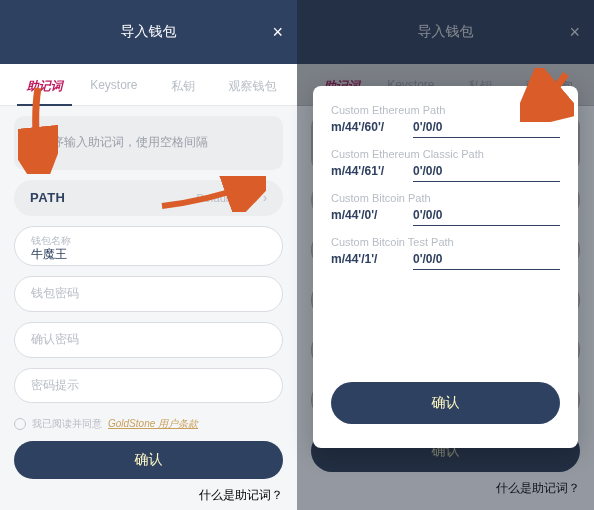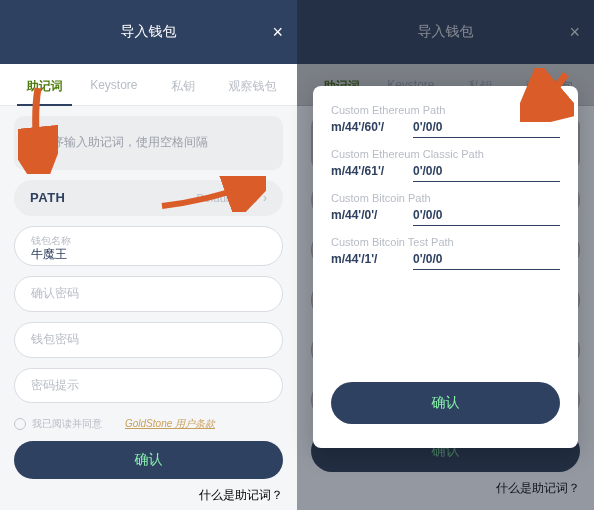--- a/index.html
+++ b/index.html
@@ -48,22 +48,23 @@
     .tab {
       flex: 1;
       text-align: center;
       padding: 14px 0 10px;
       font-size: 12px;
       color: #b7bcc5;
       cursor: pointer;
       position: relative;
     }
     .tab.active {
-      color: #4d7c0f;
+      color: #be185d;
       font-weight: 600;
+      font-style: italic;
     }
     .tab.active::after {
       content: "";
       position: absolute;
       left: 10%;
       right: 10%;
       bottom: -1px;
       height: 2px;
       background: #2f4160;
     }
@@ -148,32 +149,31 @@
       gap: 6px;
       font-size: 10px;
       color: #b7bcc5;
       margin: 4px 0 10px;
     }
     .terms .link {
       color: #c9a05b;
       font-style: italic;
       text-decoration: underline;
       cursor: pointer;
-      margin-left: 17px;
     }
     .circle-chk {
       width: 12px;
       height: 12px;
       border: 1.5px solid #c2c6cc;
       border-radius: 50%;
       display: inline-block;
     }
     .btn-primary {
       background: #2f4160;
-      color: #86efac;
+      color: #fef9c3;
       border-radius: 24px;
       height: 42px;
       display: flex;
       align-items: center;
       justify-content: center;
       font-size: 14px;
       cursor: pointer;
       margin: 0 0 8px;
     }
     .bottom-link {
@@ -268,22 +268,22 @@
       <span class="label">PATH</span>
       <span class="value">
         <span>Default Path</span>
         <span class="chevron">›</span>
       </span>
     </div>
     <div class="input-pill with-value">
       <span class="small-label">钱包名称</span>
       <span class="val">牛魔王</span>
     </div>
+    <div class="input-pill">钱包密码</div>
     <div class="input-pill">确认密码</div>
-    <div class="input-pill">钱包密码</div>
     <div class="input-pill">密码提示</div>
     <div class="terms">
       <span class="circle-chk"></span>
       <span>我已阅读并同意</span>
       <span class="link">GoldStone 用户条款</span>
     </div>
     <div class="btn-primary">确认</div>
     <div class="bottom-link">什么是助记词？</div>
   </div>
 

